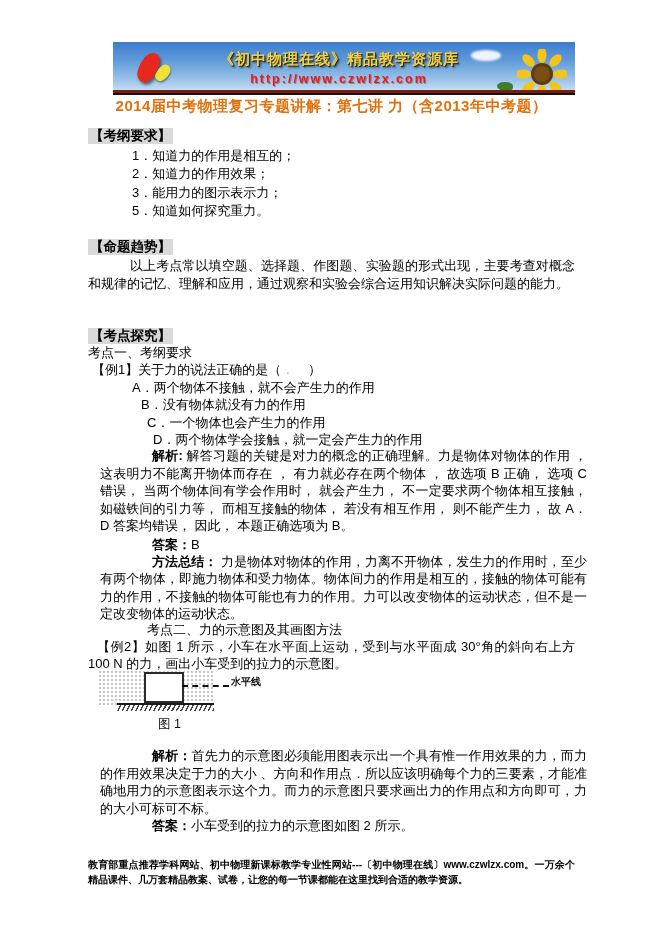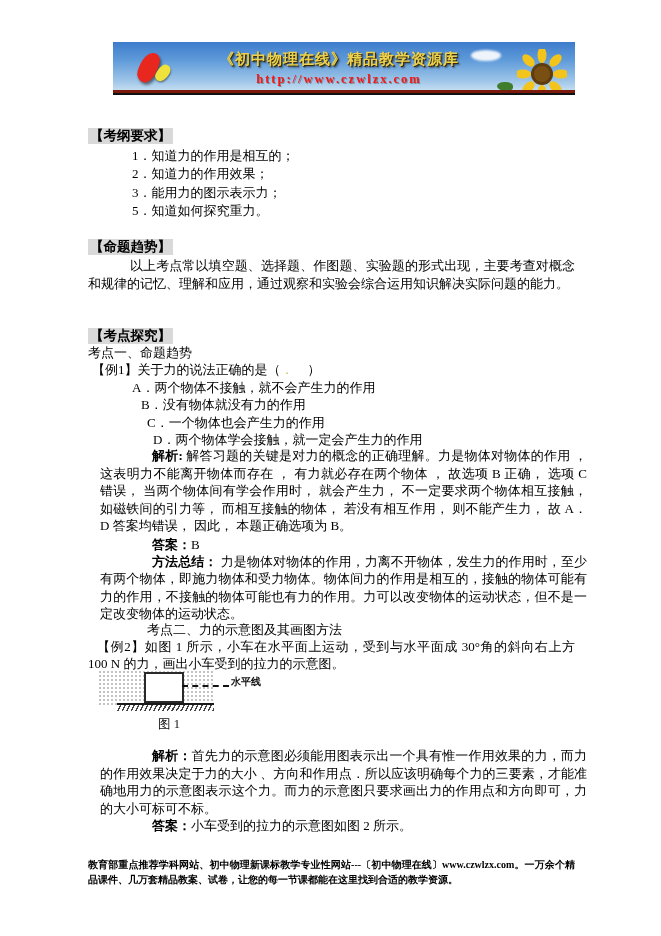--- a/index.html
+++ b/index.html
@@ -5,21 +5,21 @@
   :root{
     --title_accent:#e4700d;
     --highlight_gray:#d9d9d9;
     --url_red:#f21818;
     --banner_gold:#ecd24c;
   }
   *{margin:0;padding:0;box-sizing:border-box;}
   html,body{background:#fff;}
   .page{
     position:relative;width:661px;height:936px;background:#fff;overflow:hidden;
-    font-family:Liberation Serif, serif;color:#000;
+    font-family:Liberation Sans, sans-serif;color:#000;
   }
   
   .banner{
     position:absolute;left:113px;top:42px;width:462px;height:53px;
     background:linear-gradient(180deg,#3d7ccc 0%,#5e9ad9 35%,#9cc4e8 75%,#cfe4f4 100%);
     border-bottom:2px solid #111;overflow:hidden;
   }
   .banner-maroon{position:absolute;left:0;bottom:0;width:100%;height:3px;background:#7c1a0e;}
   .banner-text{position:absolute;left:70px;right:80px;top:8px;text-align:center;}
   .site-title{
@@ -111,20 +111,21 @@
         <ellipse cx="38.5" cy="11.5" rx="4.5" ry="7.5" transform="rotate(45 38.5 11.5)"></ellipse>
         <ellipse cx="11.5" cy="38.5" rx="4.5" ry="7.5" transform="rotate(45 11.5 38.5)"></ellipse>
         <ellipse cx="38.5" cy="38.5" rx="4.5" ry="7.5" transform="rotate(-45 38.5 38.5)"></ellipse>
       </g>
       <circle cx="25" cy="25" r="11" fill="#5d3c10"></circle>
       <circle cx="25" cy="25" r="8" fill="#7a4f14"></circle>
     </svg>
     <div class="banner-maroon"></div>
   </div>
 
+  <div class="doc-title">2014届中考物理复习专题讲解：第七讲 力（含2013年中考题）</div>
 
   <div class="content">
 
     <div class="abs" style="top:128px;">
       <span class="hl">【考纲要求】</span>
     </div>
     <div class="abs" style="top:147px;padding-left:44px;">
       <div class="line">1．知道力的作用是相互的；</div>
       <div class="line">2．知道力的作用效果；</div>
       <div class="line">3．能用力的图示表示力；</div>
@@ -132,21 +133,21 @@
     </div>
 
     <div class="abs" style="top:239px;">
       <span class="hl">【命题趋势】</span>
     </div>
     <div class="abs para ind3" style="top:257px;">以上考点常以填空题、选择题、作图题、实验题的形式出现，主要考查对概念和规律的记忆、理解和应用，通过观察和实验会综合运用知识解决实际问题的能力。</div>
 
     <div class="abs" style="top:328px;">
       <span class="hl">【考点探究】</span>
     </div>
-    <div class="abs line" style="top:344px;">考点一、命题趋势</div>
+    <div class="abs line" style="top:344px;">考点一、考纲要求</div>
 
     <div class="abs line" style="top:361px;padding-left:4px;"><span>【例1】关于力的说法正确的是（</span><span class="dot-blank">．</span><span style="padding-left:14px;">）</span></div>
     <div class="abs" style="top:379px;">
       <div class="opt" style="padding-left:44px;">A．两个物体不接触，就不会产生力的作用</div>
       <div class="opt" style="padding-left:53px;">B．没有物体就没有力的作用</div>
       <div class="opt" style="padding-left:59px;">C．一个物体也会产生力的作用</div>
       <div class="opt" style="padding-left:65px;">D．两个物体学会接触，就一定会产生力的作用</div>
     </div>
 
     <div class="abs para ind4" style="top:447px;"><b class="lbl">解析:</b><span> 解答习题的关键是对力的概念的正确理解。力是物体对物体的作用 ，这表明力不能离开物体而存在 ， 有力就必存在两个物体 ， 故选项 B 正确， 选项 C 错误， 当两个物体间有学会作用时， 就会产生力， 不一定要求两个物体相互接触， 如磁铁间的引力等， 而相互接触的物体， 若没有相互作用， 则不能产生力， 故 A．D 答案均错误， 因此， 本题正确选项为 B。</span></div>

